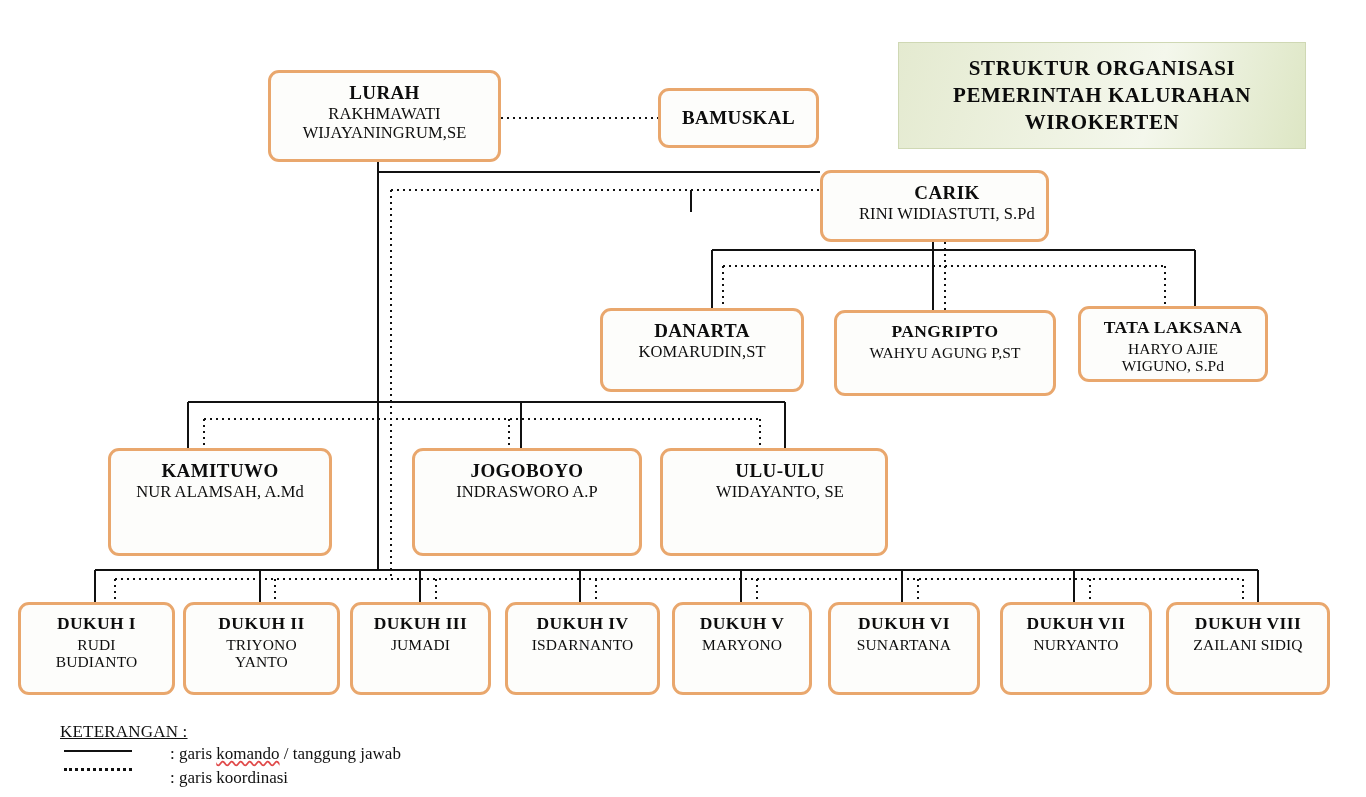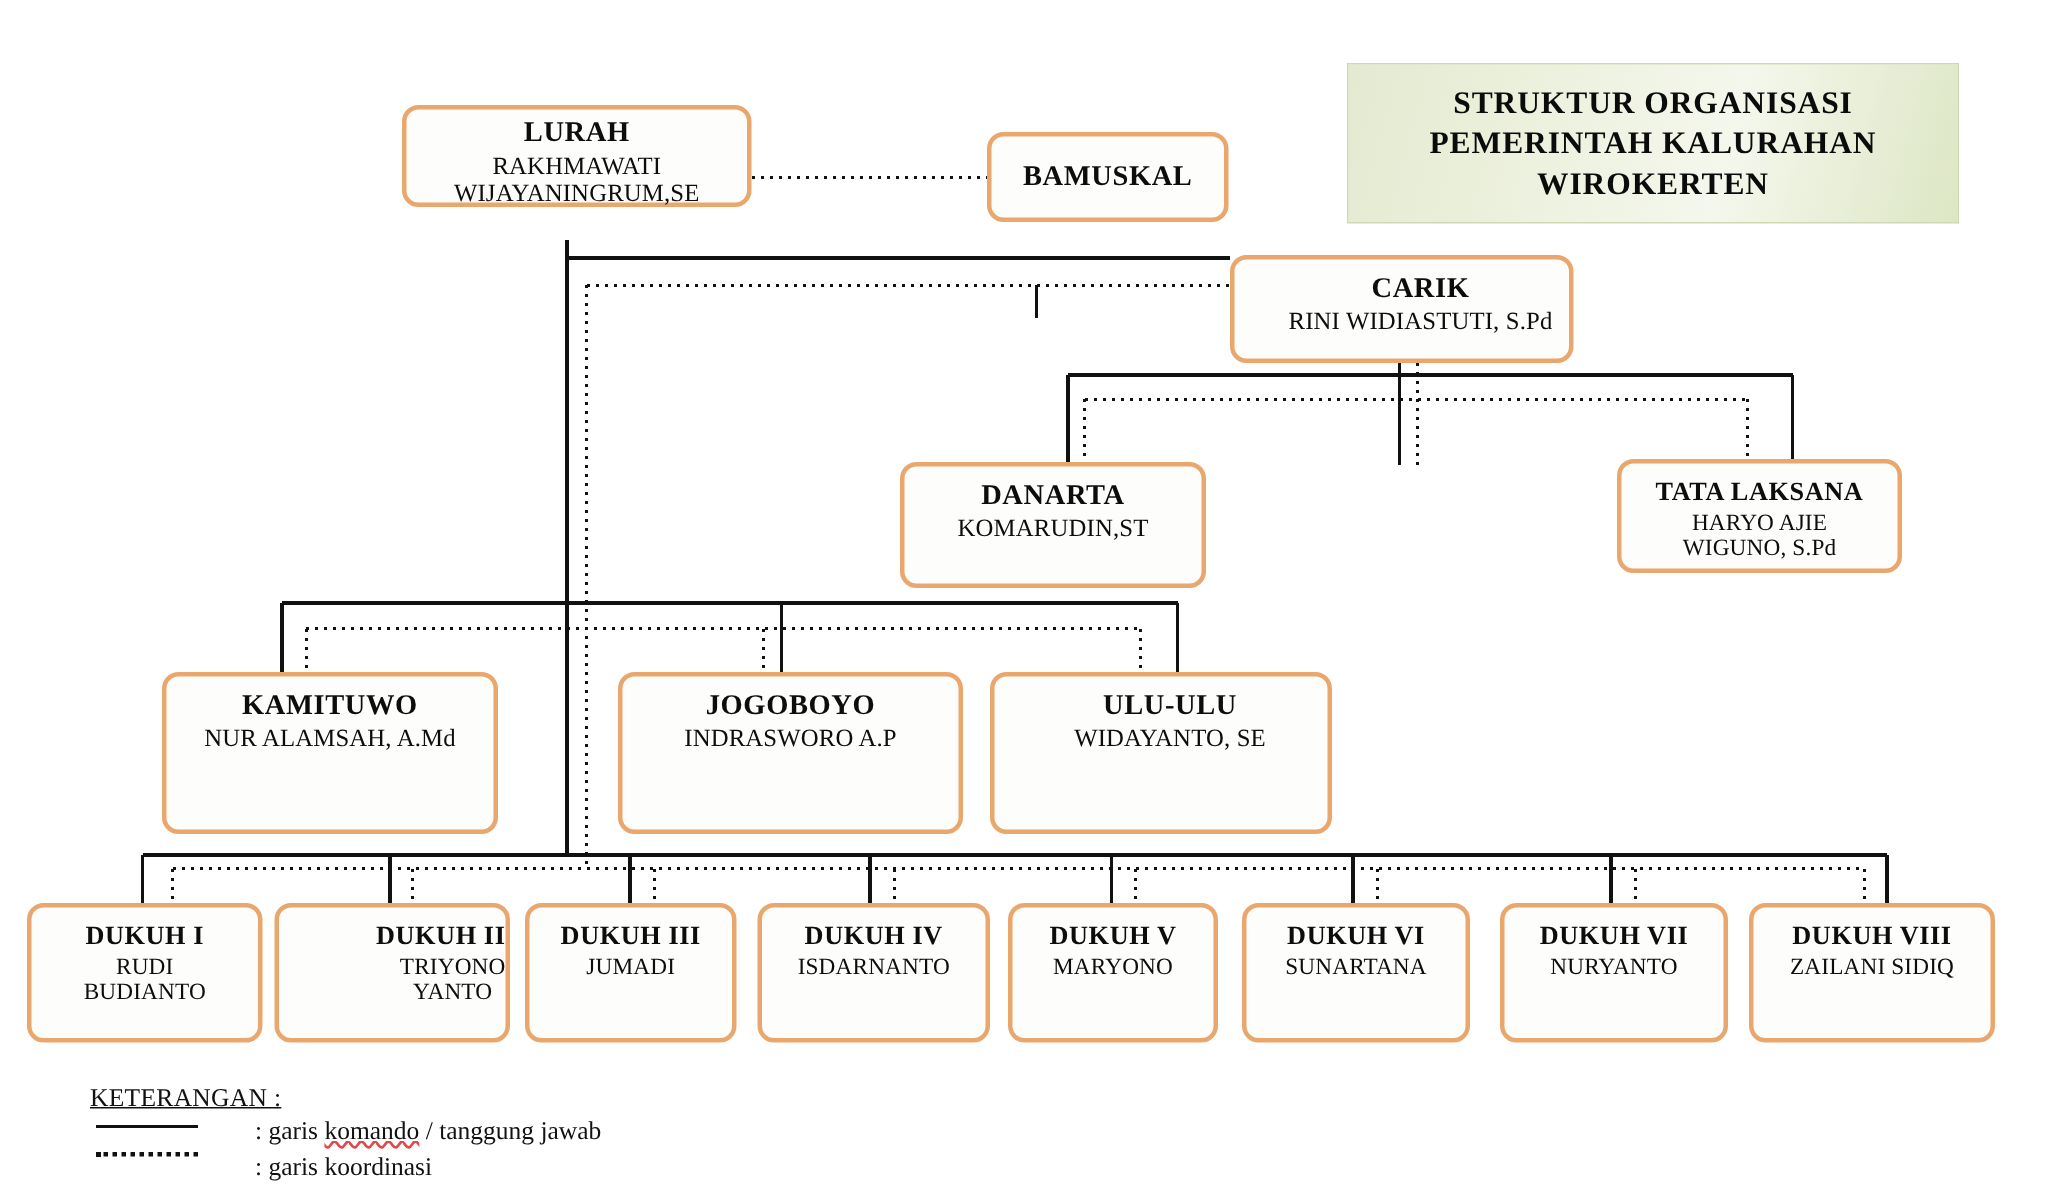--- a/index.html
+++ b/index.html
@@ -199,39 +199,43 @@
       <path d="M1243,579 L1243,602" stroke-width="2" stroke-dasharray="2 4"></path>
     </g>
   </svg>
 
   <div id="banner">
     <div>STRUKTUR ORGANISASI</div>
     <div>PEMERINTAH KALURAHAN</div>
     <div>WIROKERTEN</div>
   </div>
 
-  <div class="node" style="left:268px;  top:70px;  width:233px; height:68px;justify-content:center;">
+  <div class="node" style="left:268px;  top:70px;  width:233px; height:92px;">
     <div class="ttl">LURAH</div>
     <div class="nm">RAKHMAWATI<br>WIJAYANINGRUM,SE</div>
   </div>
 
   <div class="node" style="left:658px;  top:88px;  width:161px; height:60px; justify-content:center; padding-top:0;">
     <div class="ttl">BAMUSKAL</div>
   </div>
 
   <div class="node" style="left:820px;  top:170px; width:229px; height:72px;padding-left:25px;">
     <div class="ttl">CARIK</div>
     <div class="nm">RINI WIDIASTUTI, S.Pd</div>
   </div>
 
   <div class="node" style="left:600px;  top:308px; width:204px; height:84px;">
     <div class="ttl">DANARTA</div>
     <div class="nm">KOMARUDIN,ST</div>
   </div>
 
+  <div class="node small" style="left:834px;  top:310px; width:222px; height:86px;">
+    <div class="ttl">PANGRIPTO</div>
+    <div class="nm">WAHYU AGUNG P,ST</div>
+  </div>
 
   <div class="node small" style="left:1078px; top:306px; width:190px; height:76px;">
     <div class="ttl">TATA LAKSANA</div>
     <div class="nm">HARYO AJIE<br>WIGUNO, S.Pd</div>
   </div>
 
   <div class="node" style="left:108px;  top:448px; width:224px; height:108px;">
     <div class="ttl">KAMITUWO</div>
     <div class="nm">NUR ALAMSAH, A.Md</div>
   </div>
@@ -244,21 +248,21 @@
   <div class="node" style="left:660px;  top:448px; width:228px; height:108px;padding-left:12px;">
     <div class="ttl">ULU-ULU</div>
     <div class="nm">WIDAYANTO, SE</div>
   </div>
 
   <div class="node small" style="left:18px;   top:602px; width:157px; height:93px;">
     <div class="ttl">DUKUH I</div>
     <div class="nm">RUDI<br>BUDIANTO</div>
   </div>
 
-  <div class="node small" style="left:183px;  top:602px; width:157px; height:93px;align-items:flex-end;">
+  <div class="node small" style="left:183px;  top:602px; width:157px; height:93px;">
     <div class="ttl">DUKUH II</div>
     <div class="nm">TRIYONO<br>YANTO</div>
   </div>
 
   <div class="node small" style="left:350px;  top:602px; width:141px; height:93px;">
     <div class="ttl">DUKUH III</div>
     <div class="nm">JUMADI</div>
   </div>
 
   <div class="node small" style="left:505px;  top:602px; width:155px; height:93px;">

